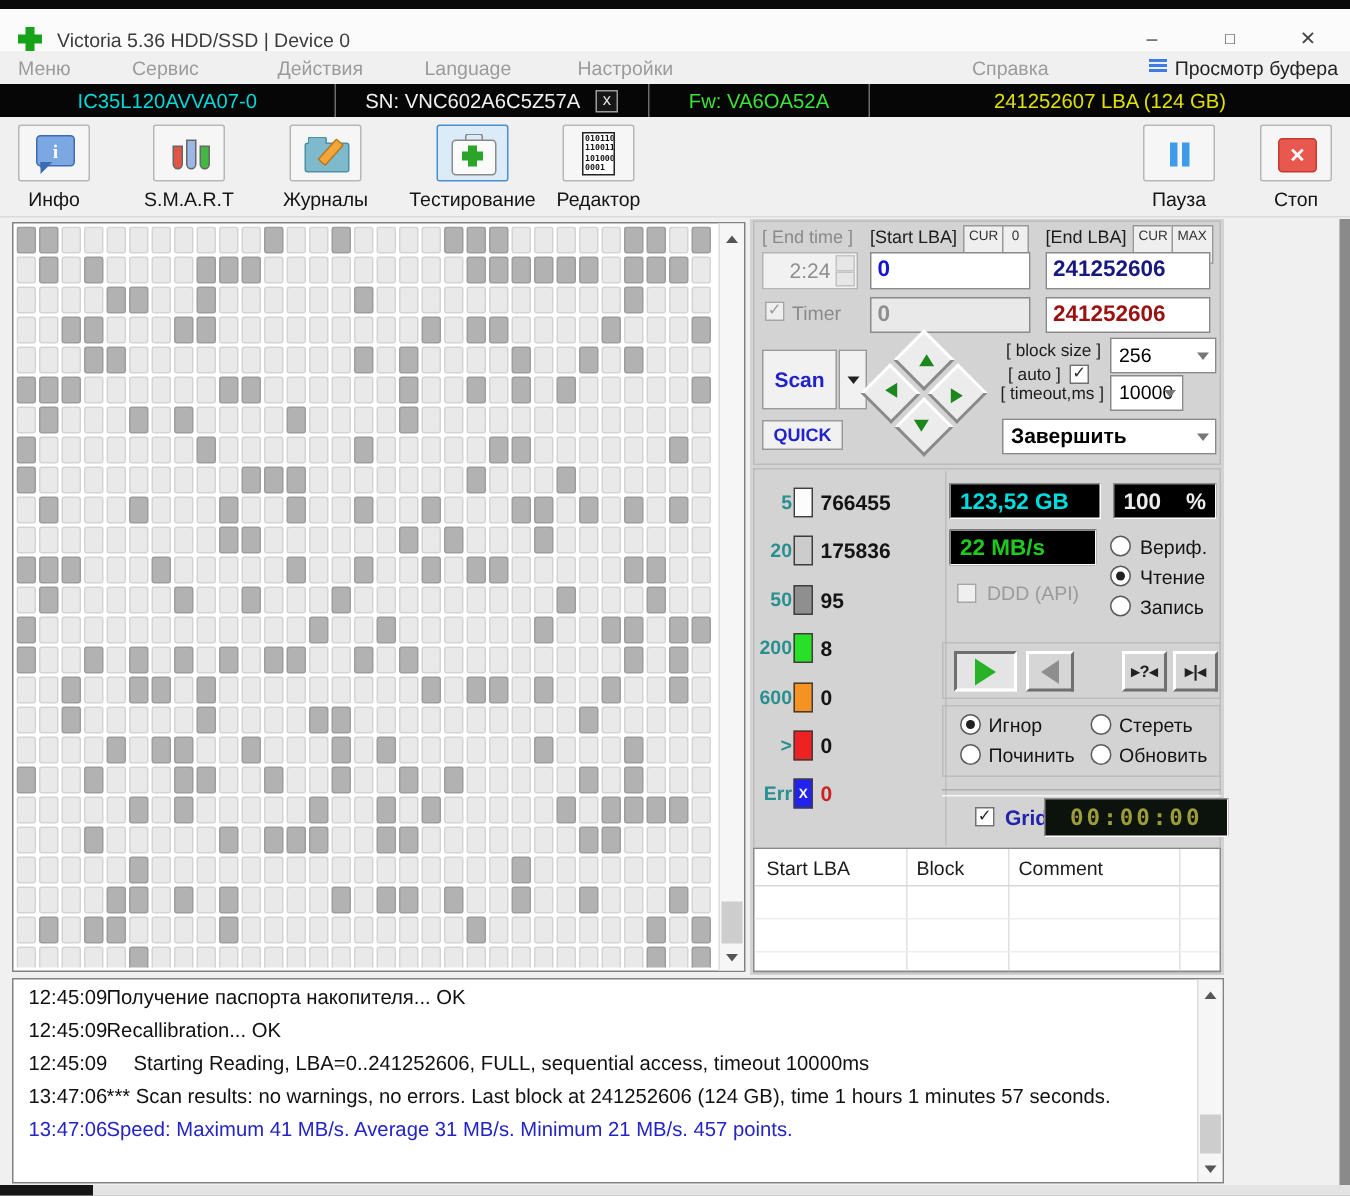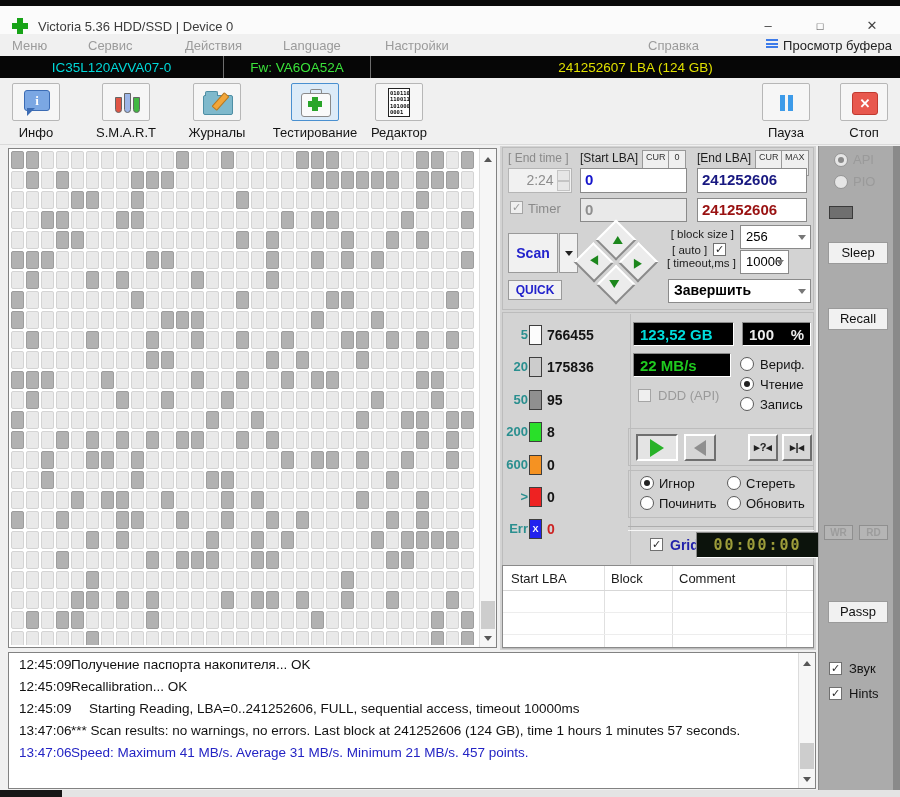--- a/index.html
+++ b/index.html
@@ -165,20 +165,24 @@
     <div class="buffer-view"><span class="buffer-icon"></span><span>Просмотр буфера</span></div>
   <div class="menu-item" style="left: 12px;">Меню</div>
       <div class="menu-item" style="left: 88px;">Сервис</div>
       <div class="menu-item" style="left: 185px;">Действия</div>
       <div class="menu-item" style="left: 283px;">Language</div>
       <div class="menu-item" style="left: 385px;">Настройки</div>
     </div>
 
   <div class="drivebar">
     <div class="seg seg1" style="color: rgb(0, 216, 216);">IC35L120AVVA07-0</div>
+    <div class="seg seg2">
+        <span style="color: rgb(240, 240, 240);">SN: VNC602A6C5Z57A</span>
+        <span class="xbox">x</span>
+      </div>
     <div class="seg seg3" style="color: rgb(58, 226, 58);">Fw: VA6OA52A</div>
     <div class="seg seg4" style="color: rgb(224, 224, 0);">241252607 LBA (124 GB)</div>
   </div>
 
   <div class="toolbar">
       <div class="tool-btn" style="left: 6px; width: 60px;">
         <div class="tool-icon-box icon-info">
           <div class="bub">i</div>
         </div>
         <div class="tool-label">Инфо</div>
@@ -1144,36 +1148,20 @@
       <div class="legend-block" style="top: 309px; background: rgb(245, 146, 34);"></div>
       <div class="legend-count" style="top: 311px;">0</div>
       <div class="legend-label" style="left: 2px; top: 343px;">&gt;</div>
       <div class="legend-block" style="top: 341px; background: rgb(238, 34, 34);"></div>
       <div class="legend-count" style="top: 343px;">0</div>
       <div class="legend-label" style="left: 2px; top: 375px;">Err</div>
       <div class="legend-block" style="top: 373px; background: rgb(34, 34, 238);">X</div>
       <div class="legend-count" style="top: 375px; color: rgb(204, 34, 34);">0</div>
     </div>
 
-  <div class="sidebar">
-    <div class="radio disabled sel" style="left:15px;top:7px"></div>
-    <div class="rlabel gray" style="left:34px;top:6px">API</div>
-    <div class="radio disabled" style="left:15px;top:29px"></div>
-    <div class="rlabel gray" style="left:34px;top:28px">PIO</div>
-    <div class="sb-led"></div>
-    <div class="sb-push" style="top:96px">Sleep</div>
-    <div class="sb-push" style="top:162px">Recall</div>
-    <div class="sb-mini" style="left:5px">WR</div>
-    <div class="sb-mini" style="left:40px">RD</div>
-    <div class="sb-push" style="top:455px">Passp</div>
-    <div class="checkbox checked" style="left:10px;top:516px"></div>
-    <div class="rlabel" style="left:30px;top:515px">Звук</div>
-    <div class="checkbox checked" style="left:10px;top:541px"></div>
-    <div class="rlabel" style="left:30px;top:540px">Hints</div>
-  </div>
   <div class="right-edge"></div>
 
   <div class="log-panel">
     <div class="vscroll lscroll">
       <div class="sb-arrow" style="top:0">
           <div class="tri-up"></div>
         </div>
       <div class="sb-thumb" style="top:90px;height:26px"></div>
       <div class="sb-arrow" style="bottom:0">
           <div class="tri-down"></div>

